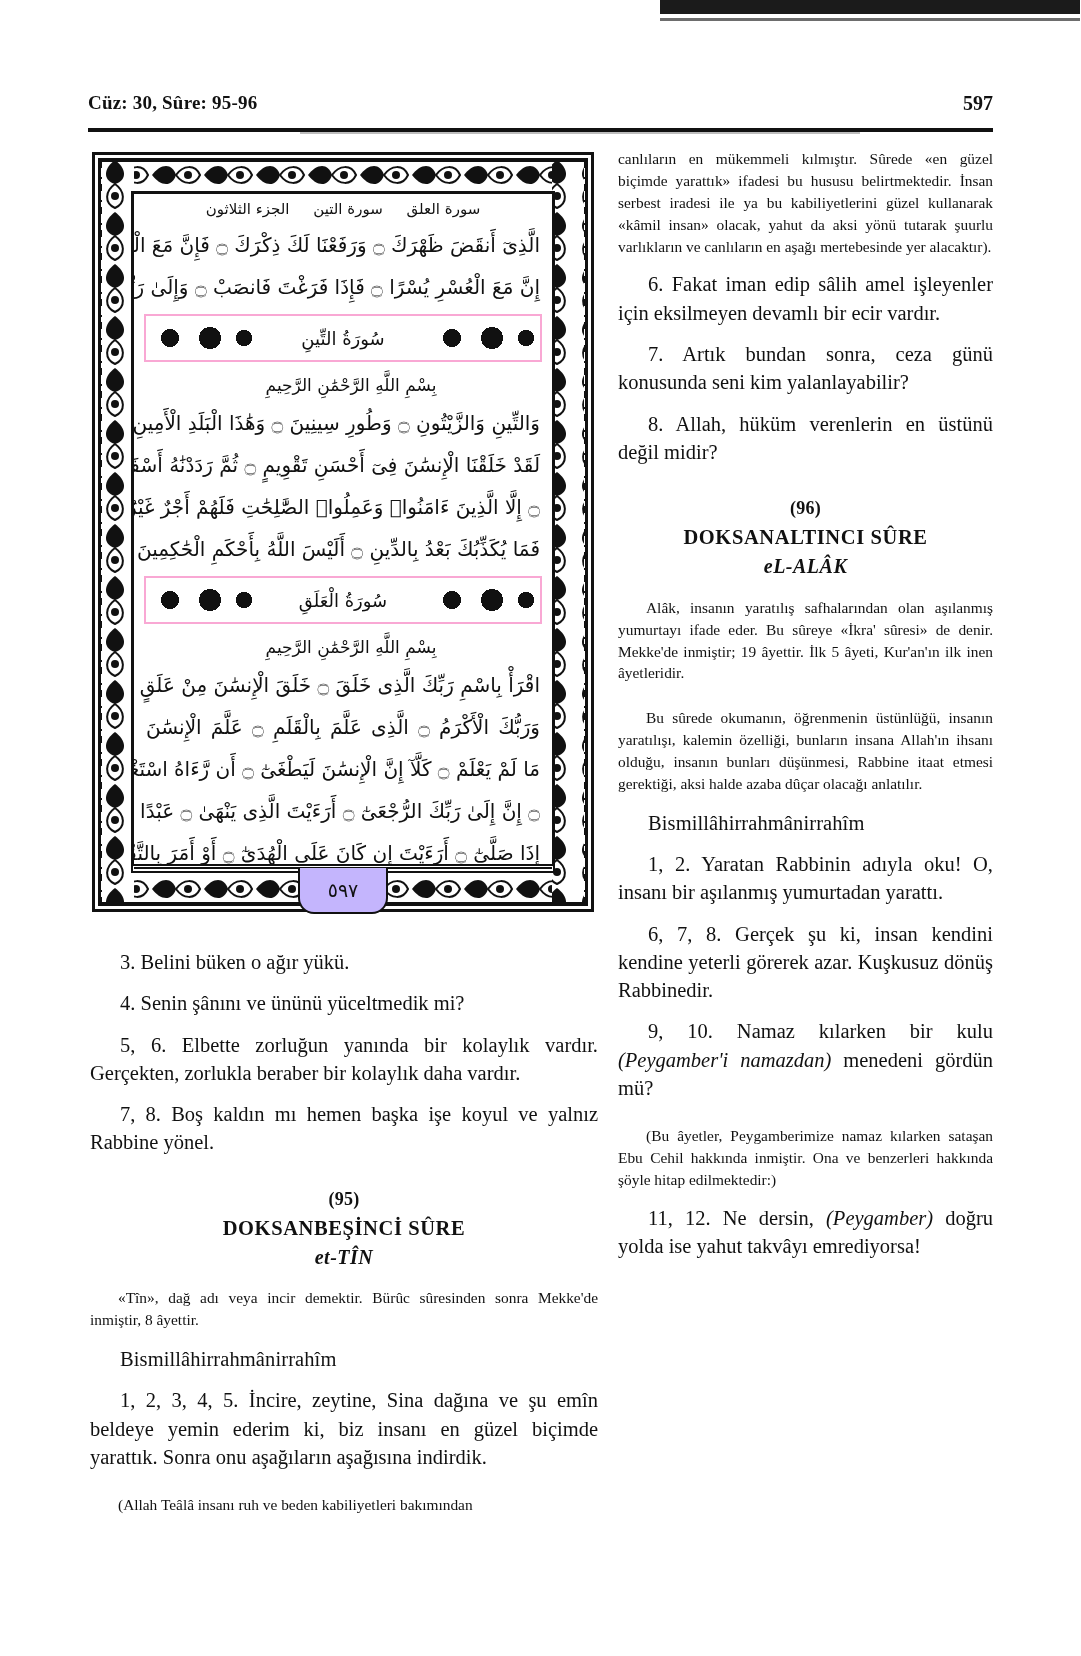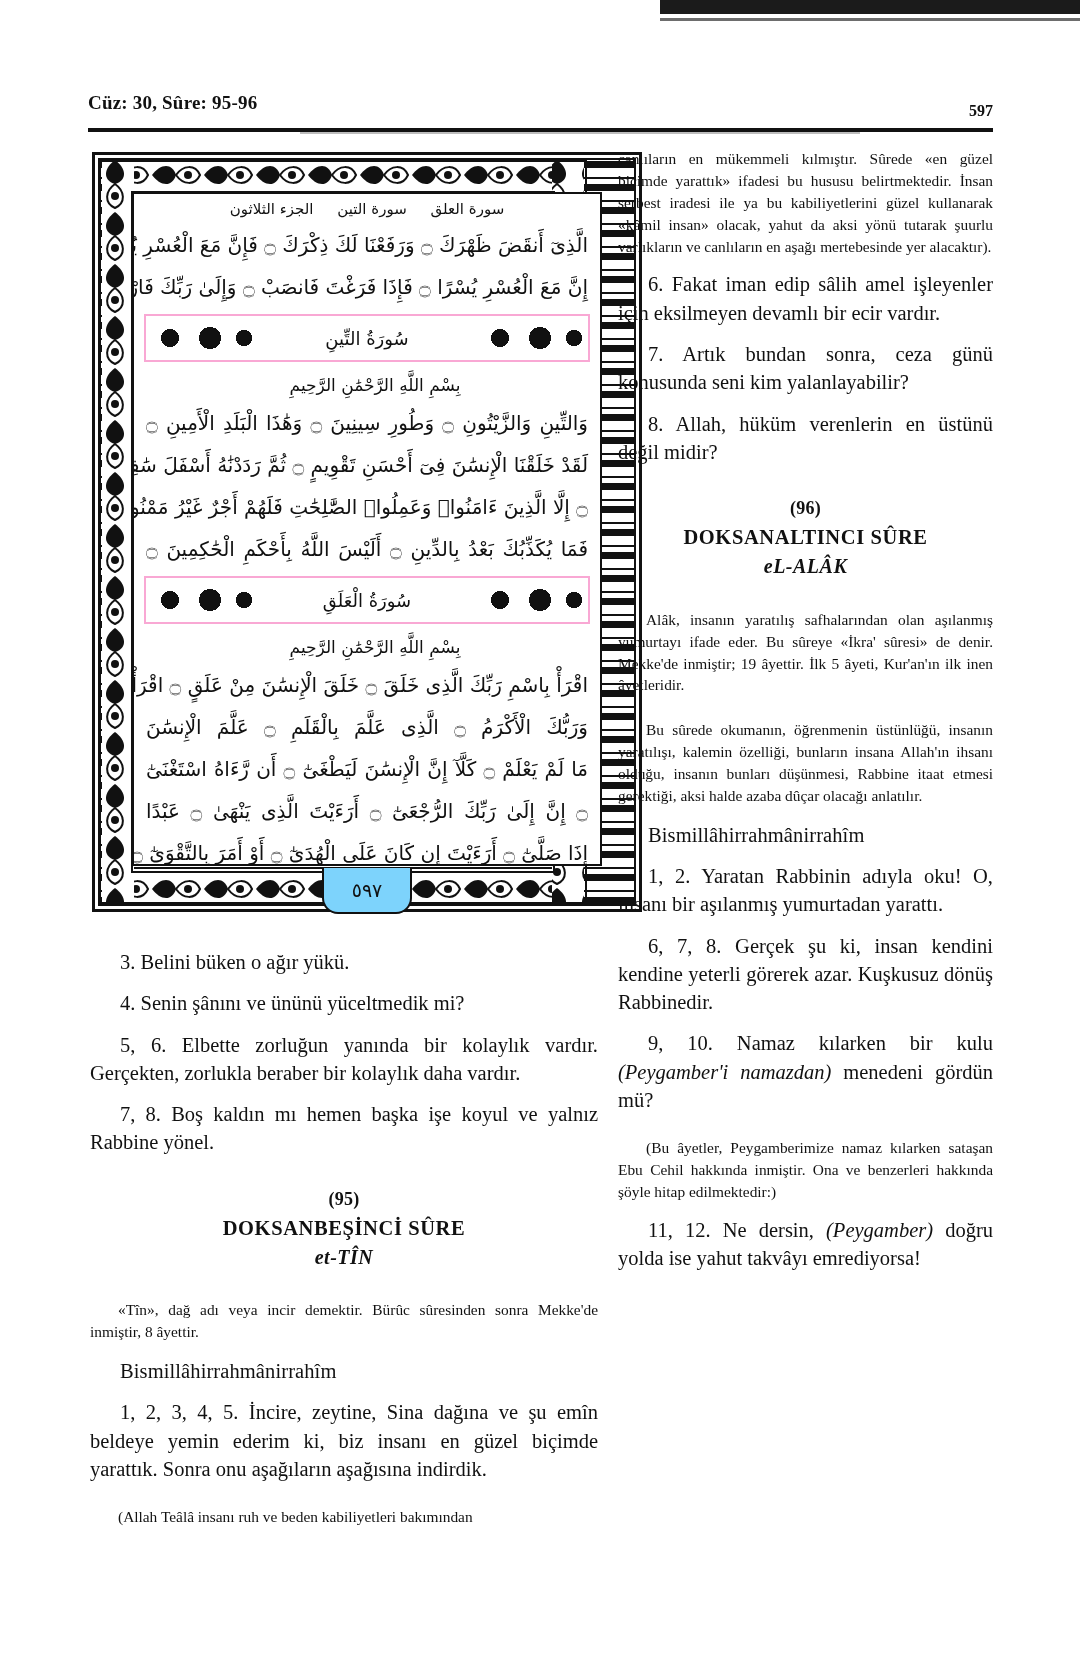--- a/index.html
+++ b/index.html
@@ -29,21 +29,21 @@
   }
   .runhead .rh-left{
     position:absolute;left:0;top:0;font-size:19px;font-weight:bold;
     letter-spacing:.2px;
   }
   .runhead .rh-center{
     position:absolute;left:0;top:0;width:905px;text-align:center;
     font-size:21px;font-weight:bold;letter-spacing:.6px;
   }
   .runhead .rh-right{
-    position:absolute;right:0;top:10px;font-size:16px;font-weight:bold;text-align:right;
+    position:absolute;right:0;top:0;font-size:20px;font-weight:bold;text-align:right;
   }
   .rule{
     position:absolute;left:88px;top:128px;width:905px;height:4px;
     background:#111;
   }
   .rule-ghost{
     position:absolute;left:300px;top:132px;width:560px;height:2px;
     background:#bdbdbd;
   }
 
@@ -69,25 +69,25 @@
     text-indent:30px;margin-top:14px;font-size:20.5px;text-align:left;
     letter-spacing:.1px;
   }
   .ital{font-style:italic;}
 
   
   .surah-head{margin-top:30px;text-align:center;}
   .surah-num{font-size:18px;font-weight:bold;letter-spacing:.3px;}
   .surah-name{font-size:20.5px;font-weight:bold;letter-spacing:.6px;margin-top:2px;}
   .surah-latin{font-size:20px;font-weight:bold;font-style:italic;letter-spacing:.5px;margin-top:2px;}
-  .surah-head + .small{margin-top:28px;}
+  .surah-head + .small{margin-top:16px;}
 
   
   .mushaf{
-    position:absolute;left:92px;top:152px;width:550px;height:760px;
+    position:absolute;left:92px;top:152px;width:502px;height:760px;
     background:#ffffff;
   }
   .mus-outer{
     position:absolute;inset:0;
     border:3px solid #111;
   }
   .mus-orn{
     position:absolute;left:6px;top:6px;right:6px;bottom:6px;
     border:2px solid #111;
     background:
@@ -134,21 +134,21 @@
   .banner .b-right{right:2px;}
   .banner .b-txt{
     position:relative;z-index:2;background:#fff;padding:0 16px;
     font-size:18px;
   }
   
   .cartouche{
     position:absolute;left:50%;transform:translateX(-50%);
     bottom:-2px;width:86px;height:44px;
     border:2px solid #111;border-top:none;
-    border-radius:0 0 16px 16px;background:#7dd3fc;
+    border-radius:0 0 16px 16px;background:#c4b5fd;
     display:flex;align-items:center;justify-content:center;
     font-family:"DejaVu Sans",sans-serif;font-size:19px;
     z-index:5;
   }
 </style>
 </head>
 <body>
 
 <div class="scan-edge-top"></div>
 <div class="scan-edge-top2"></div>

